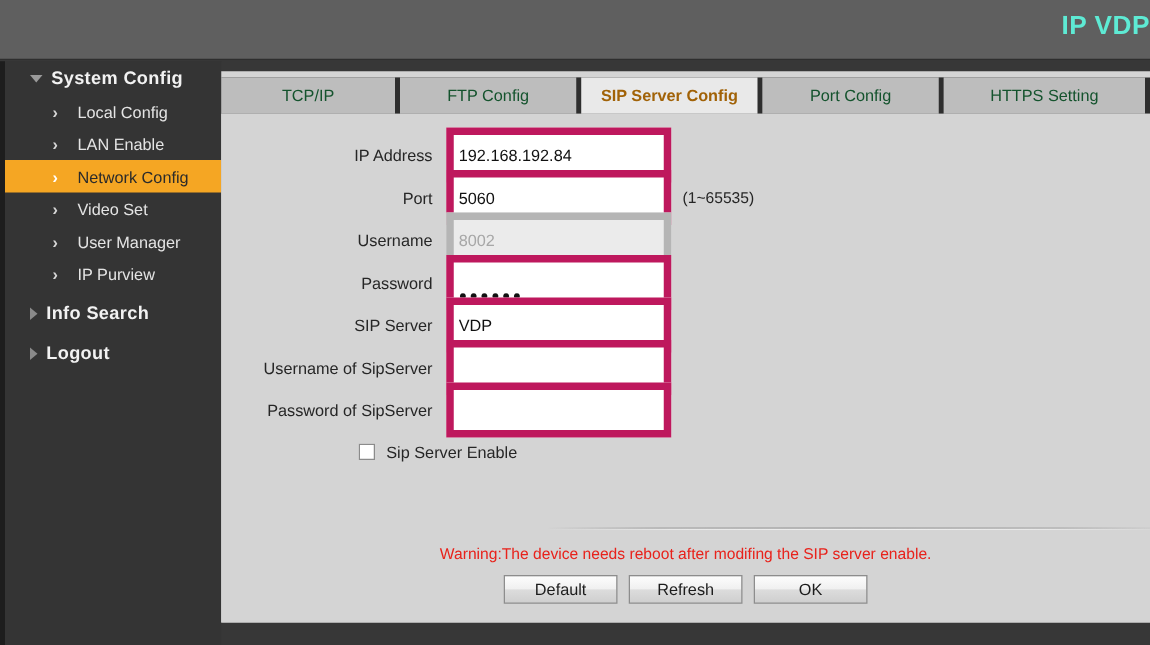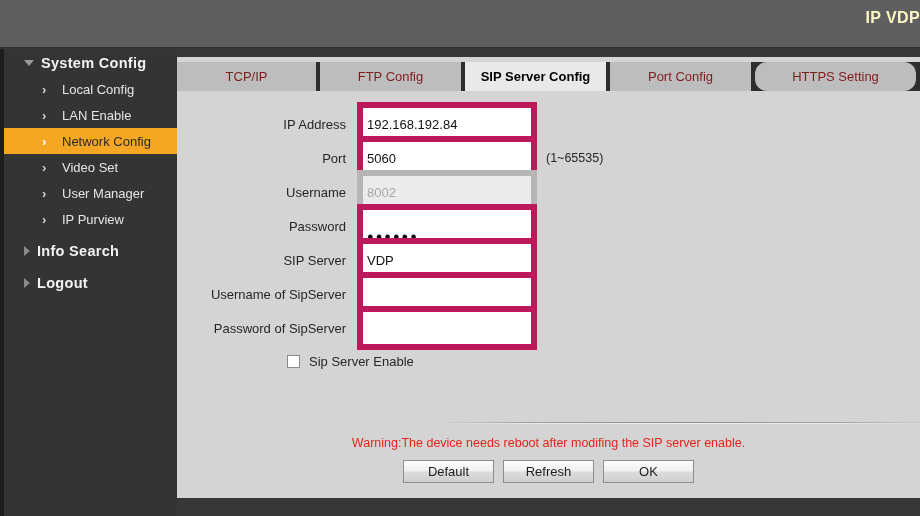--- a/index.html
+++ b/index.html
@@ -30,23 +30,23 @@
     width: 920px;
     height: 48px;
     background: #5f5f5f;
     border-bottom: 1px solid #2e2e2e;
     box-sizing: border-box;
   }
   .header-title {
     position: absolute;
     right: 0px;
     top: 9px;
-    font-size: 16px;
+    font-size: 21px;
     font-weight: bold;
-    color: #fef9c3;
+    color: #5eead4;
     letter-spacing: 0.4px;
     white-space: nowrap;
   }
 
   
   .sidebar {
     position: absolute;
     left: 0;
     top: 49px;
     width: 177px;
@@ -136,36 +136,36 @@
     width: 743px;
     display: flex;
     background: #2e2e2e;
     box-sizing: border-box;
   }
   .tab {
     height: 29px;
     line-height: 29px;
     text-align: center;
     font-size: 13px;
-    color: #7f1d1d;
+    color: #14532d;
     background: #bdbdbd;
     border-right: 4px solid #2e2e2e;
     box-sizing: border-box;
     cursor: pointer;
     white-space: nowrap;
     overflow: hidden;
   }
   .tab.t0 { width: 143px; }
   .tab.t1 { width: 145px; }
   .tab.t2 { width: 145px; }
   .tab.t3 { width: 145px; }
-  .tab.t4 { width: 161px; border-right: none; border-radius: 12px; }
+  .tab.t4 { width: 161px; border-right: none; }
   .tab.active {
     background: #e9e9e9;
-    color: #000000;
+    color: #a16207;
     font-weight: bold;
   }
 
   .panel-body {
     position: absolute;
     left: 0;
     top: 34px;
     width: 743px;
     height: 407px;
     background: #d4d4d4;

